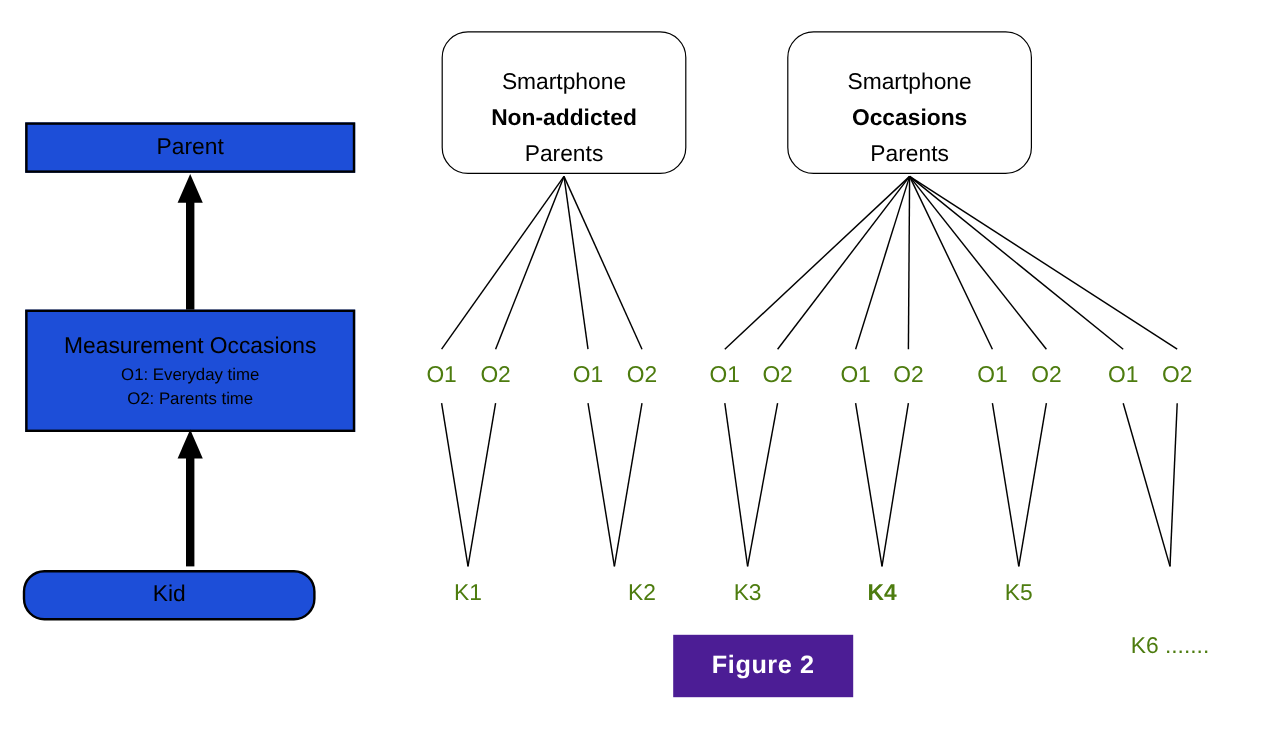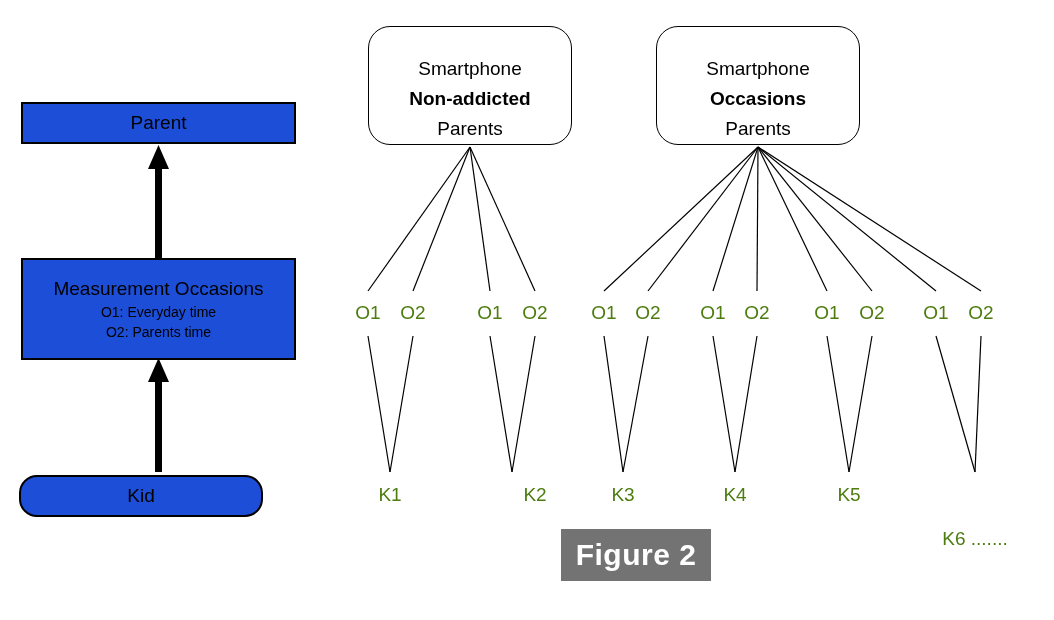--- a/index.html
+++ b/index.html
@@ -88,23 +88,23 @@
   .k-label { top: 485px; }
   .k-label.with-dots { transform: translateX(-50%); margin-top: 44px; }
 
   
   #figure-caption {
     position: absolute;
     left: 561px;
     top: 529px;
     width: 150px;
     height: 52px;
-    background: #737373;
+    background: #4c1d95;
     color: #ffffff;
-    font-size: 30px;
+    font-size: 21px;
     font-weight: bold;
     display: flex;
     align-items: center;
     justify-content: center;
     letter-spacing: 0.5px;
   }
 </style>
 </head>
 <body>
 
@@ -180,21 +180,21 @@
       <div class="node-label o-label" style="left: 413px; top: 303px;">O2</div>
       <div class="node-label k-label" style="left: 390px; top: 485px;">K1</div>
       <div class="node-label o-label" style="left: 490px; top: 303px;">O1</div>
       <div class="node-label o-label" style="left: 535px; top: 303px;">O2</div>
       <div class="node-label k-label" style="left: 512px; top: 485px; margin-left: 23px;">K2</div>
       <div class="node-label o-label" style="left: 604px; top: 303px;">O1</div>
       <div class="node-label o-label" style="left: 648px; top: 303px;">O2</div>
       <div class="node-label k-label" style="left: 623px; top: 485px;">K3</div>
       <div class="node-label o-label" style="left: 713px; top: 303px;">O1</div>
       <div class="node-label o-label" style="left: 757px; top: 303px;">O2</div>
-      <div class="node-label k-label" style="left: 735px; top: 485px;">K4</div>
+      <div class="node-label k-label" style="left: 735px; top: 485px; font-weight: bold;">K4</div>
       <div class="node-label o-label" style="left: 827px; top: 303px;">O1</div>
       <div class="node-label o-label" style="left: 872px; top: 303px;">O2</div>
       <div class="node-label k-label" style="left: 849px; top: 485px;">K5</div>
       <div class="node-label o-label" style="left: 936px; top: 303px;">O1</div>
       <div class="node-label o-label" style="left: 981px; top: 303px;">O2</div>
       <div class="node-label k-label with-dots" style="left: 975px; top: 485px;">K6 .......</div>
     </div>
 
   <div id="figure-caption">Figure 2</div>
 

